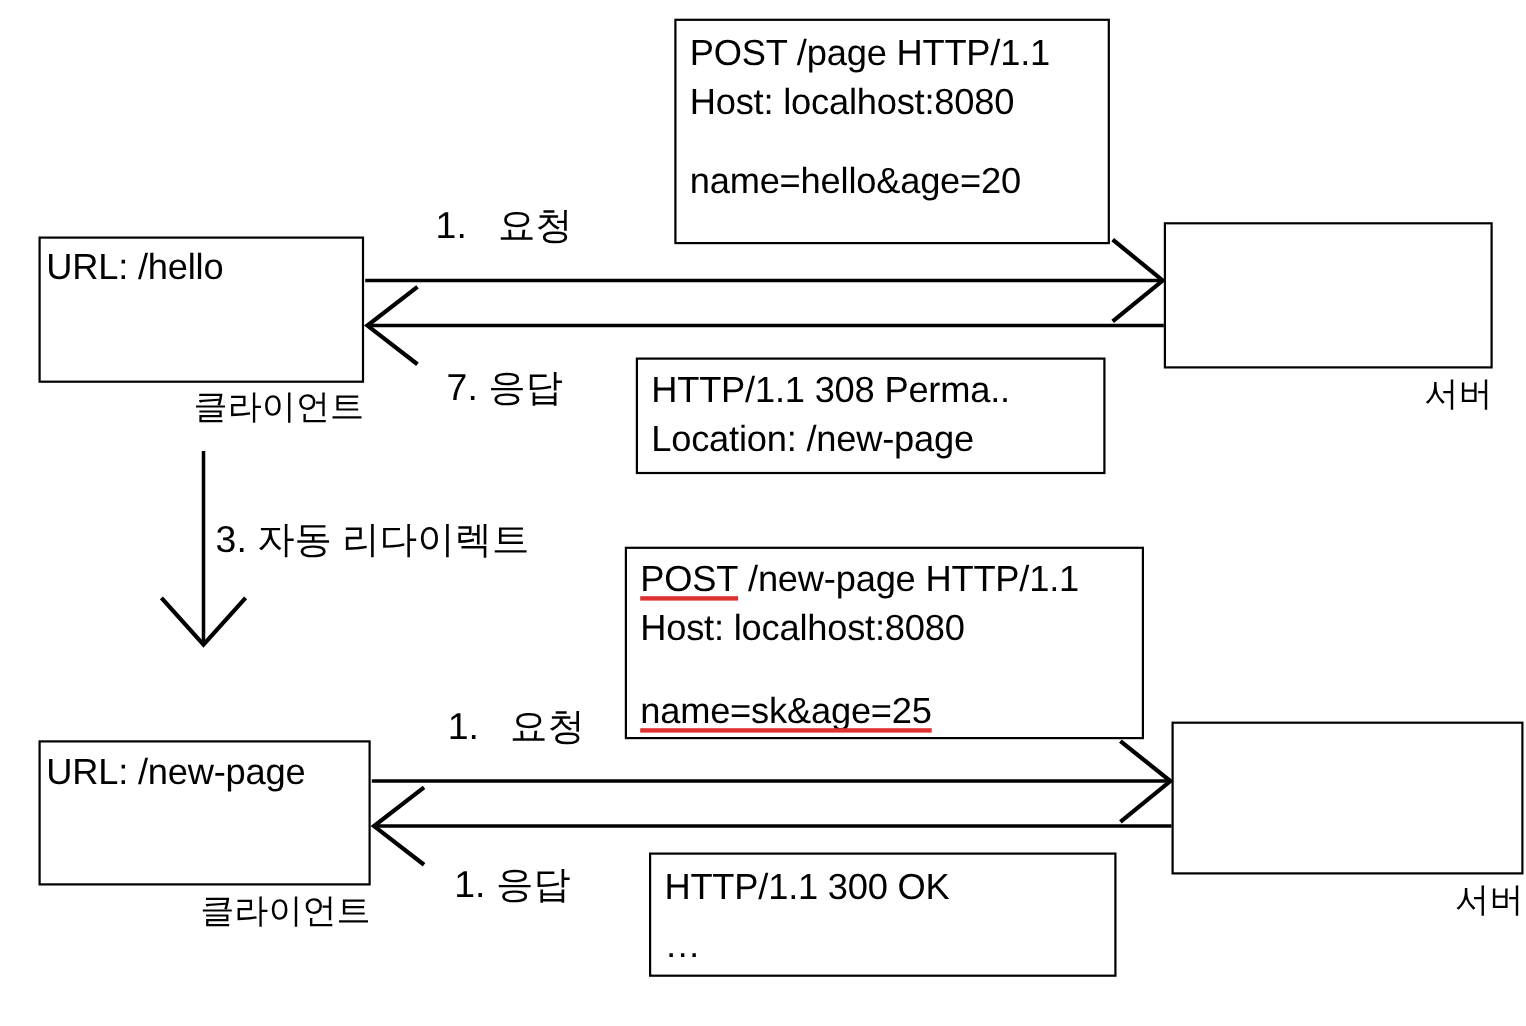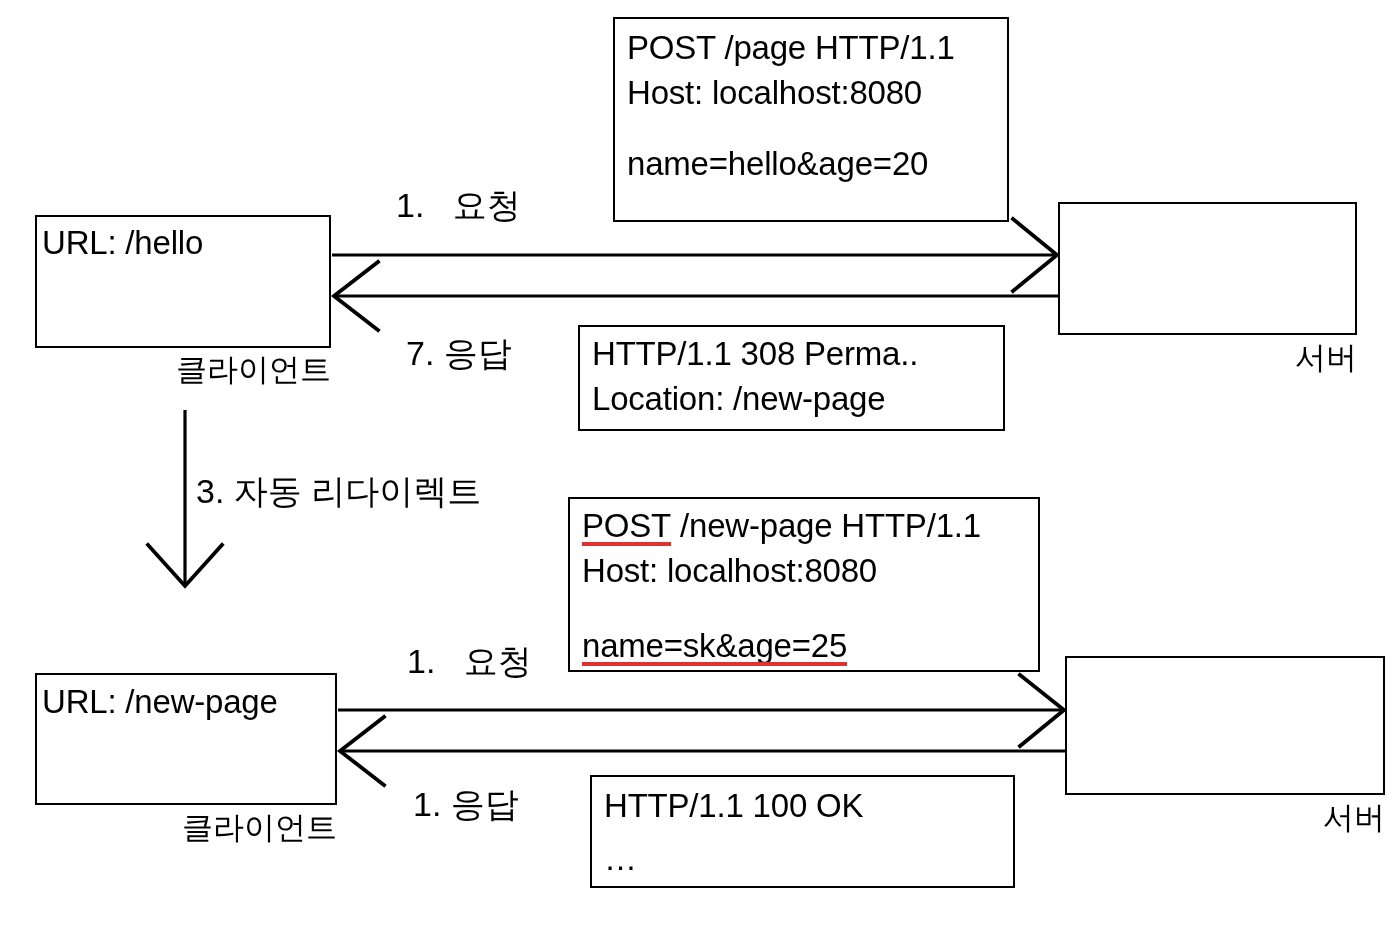--- a/index.html
+++ b/index.html
@@ -121,21 +121,21 @@
   <div class="url-text" style="left:42px; top:683px;">URL: /new-page</div>
   <div class="node-label" style="left:35px; top:810px; width:302px;">클라이언트</div>
 
   <div class="box" style="left:1065px; top:656px; width:320px; height:139px;"></div>
   <div class="node-label" style="left:1065px; top:800px; width:320px;">서버</div>
 
   <div class="arrow-label" style="left:407px; top:643px;">1.   요청</div>
   <div class="arrow-label" style="left:413px; top:786px;">1. 응답</div>
 
   <div class="msgbox" style="left:590px; top:775px; width:425px; height:113px; padding-top:6px;">
-    <div class="msgline">HTTP/1.1 100 OK</div>
+    <div class="msgline">HTTP/1.1 300 OK</div>
     <div class="msgline" style="position:relative; top:8px;">…</div>
   </div>
 
   <svg class="overlay" viewBox="0 0 1387 933">
 
     <g>
       <line x1="332" y1="255" x2="1056" y2="255" stroke="#000" stroke-width="3.2"></line>
       <polyline points="1013,219 1057,255 1013,291" fill="none" stroke="#000" stroke-width="3.8" stroke-linecap="square"></polyline>
     </g>
 

